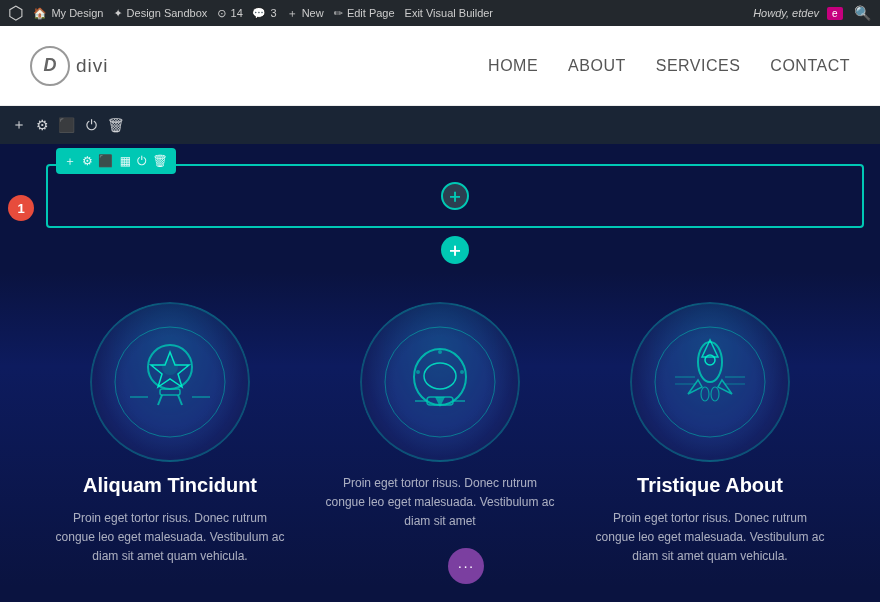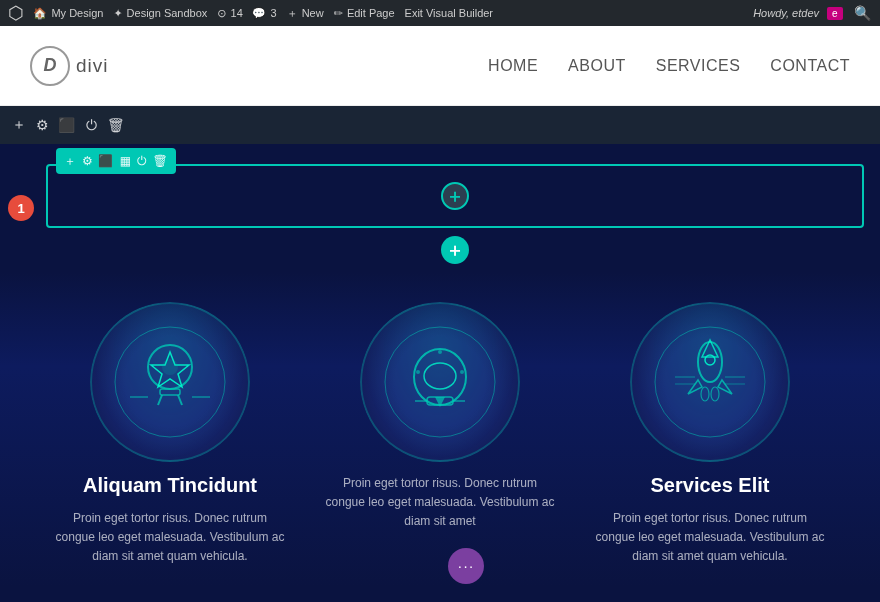--- a/index.html
+++ b/index.html
@@ -406,21 +406,21 @@
           <ellipse cx="65" cy="72" rx="4" ry="7" fill="none" stroke="#00c8b4" stroke-width="1.2" opacity="0.7"></ellipse>
 
           <line x1="25" y1="55" x2="45" y2="55" stroke="#00c8b4" stroke-width="1.2" opacity="0.5"></line>
           <line x1="75" y1="55" x2="95" y2="55" stroke="#00c8b4" stroke-width="1.2" opacity="0.5"></line>
           <line x1="25" y1="62" x2="45" y2="62" stroke="#00c8b4" stroke-width="1.2" opacity="0.4"></line>
           <line x1="75" y1="62" x2="95" y2="62" stroke="#00c8b4" stroke-width="1.2" opacity="0.4"></line>
 
           <circle cx="60" cy="38" r="5" fill="none" stroke="#00ffd0" stroke-width="1.5" opacity="0.9"></circle>
         </svg>
       </div>
-      <div class="service-title">Services Elit</div>
+      <div class="service-title">Tristique About</div>
       <div class="service-desc">Proin eget tortor risus. Donec rutrum congue leo eget malesuada. Vestibulum ac diam sit amet quam vehicula.</div>
     </div>
 
   </div>
 
   <div class="chat-bubble" style="bottom: 18px; left: 448px; transform: none;"></div>
 
 </div>
 
 </body></html>

